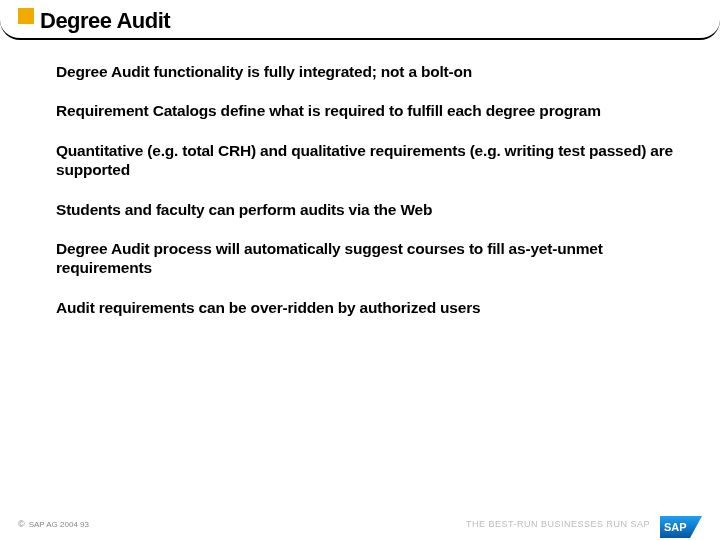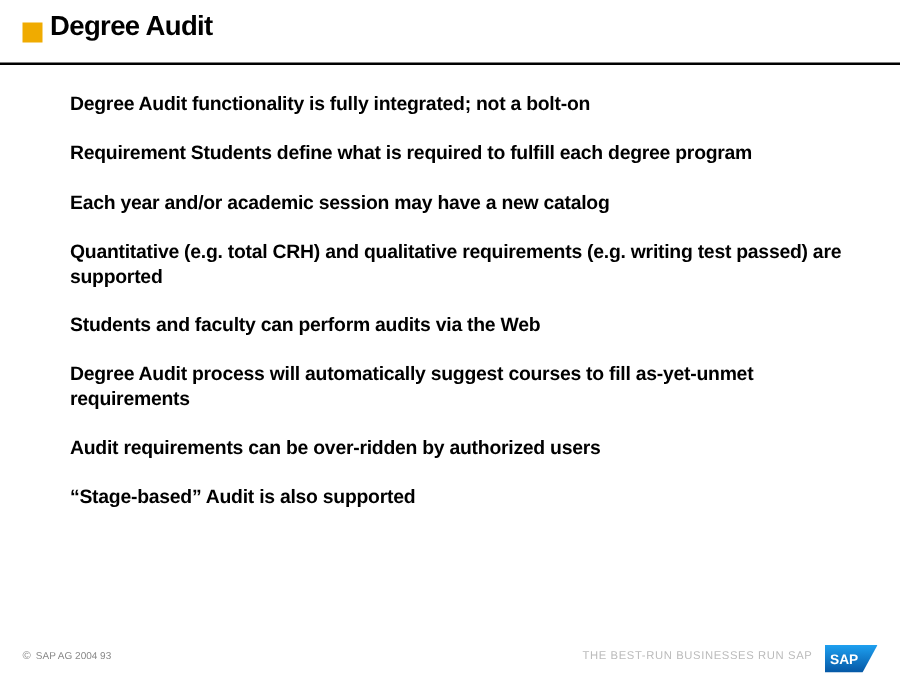--- a/index.html
+++ b/index.html
@@ -6,23 +6,24 @@
   body {
     width: 720px;
     height: 540px;
     background: #ffffff;
     font-family: Arial, Helvetica, sans-serif;
     position: relative;
     overflow: hidden;
   }
   .header {
     display: flex;
-    align-items: flex-end;
-    padding: 8px 0 16px 18px;
+    align-items: flex-start;
+    padding: 8px 0 4px 18px;
     border-bottom: 2px solid #000;
+    border-radius: 20px;
   }
   .header-square {
     width: 16px;
     height: 16px;
     background: #f0ab00;
     margin-right: 6px;
     flex-shrink: 0;
   }
   .header-title {
     font-size: 22px;
@@ -82,27 +83,25 @@
 </head>
 <body>
 
 <div class="header">
   <div class="header-square"></div>
   <div class="header-title">Degree Audit</div>
 </div>
 
 <div class="content">
   <div class="bullet">Degree Audit functionality is fully integrated; not a bolt-on</div>
-  <div class="bullet">Requirement Students define what is required to fulfill each degree program</div>
-  <div class="bullet">Each year and/or academic session may have a new catalog</div>
+  <div class="bullet">Requirement Catalogs define what is required to fulfill each degree program</div>
   <div class="bullet">Quantitative (e.g. total CRH) and qualitative requirements (e.g. writing test passed) are supported</div>
   <div class="bullet">Students and faculty can perform audits via the Web</div>
   <div class="bullet">Degree Audit process will automatically suggest courses to fill as-yet-unmet requirements</div>
   <div class="bullet">Audit requirements can be over-ridden by authorized users</div>
-  <div class="bullet">“Stage-based” Audit is also supported</div>
 </div>
 
 <div class="footer">
   <div class="copyright">
     <span class="copy-symbol">©</span>
     <span>SAP AG 2004  93</span>
   </div>
   <div class="footer-right">
     <div class="tagline">THE BEST-RUN BUSINESSES RUN SAP</div>
     <div class="sap-logo">

